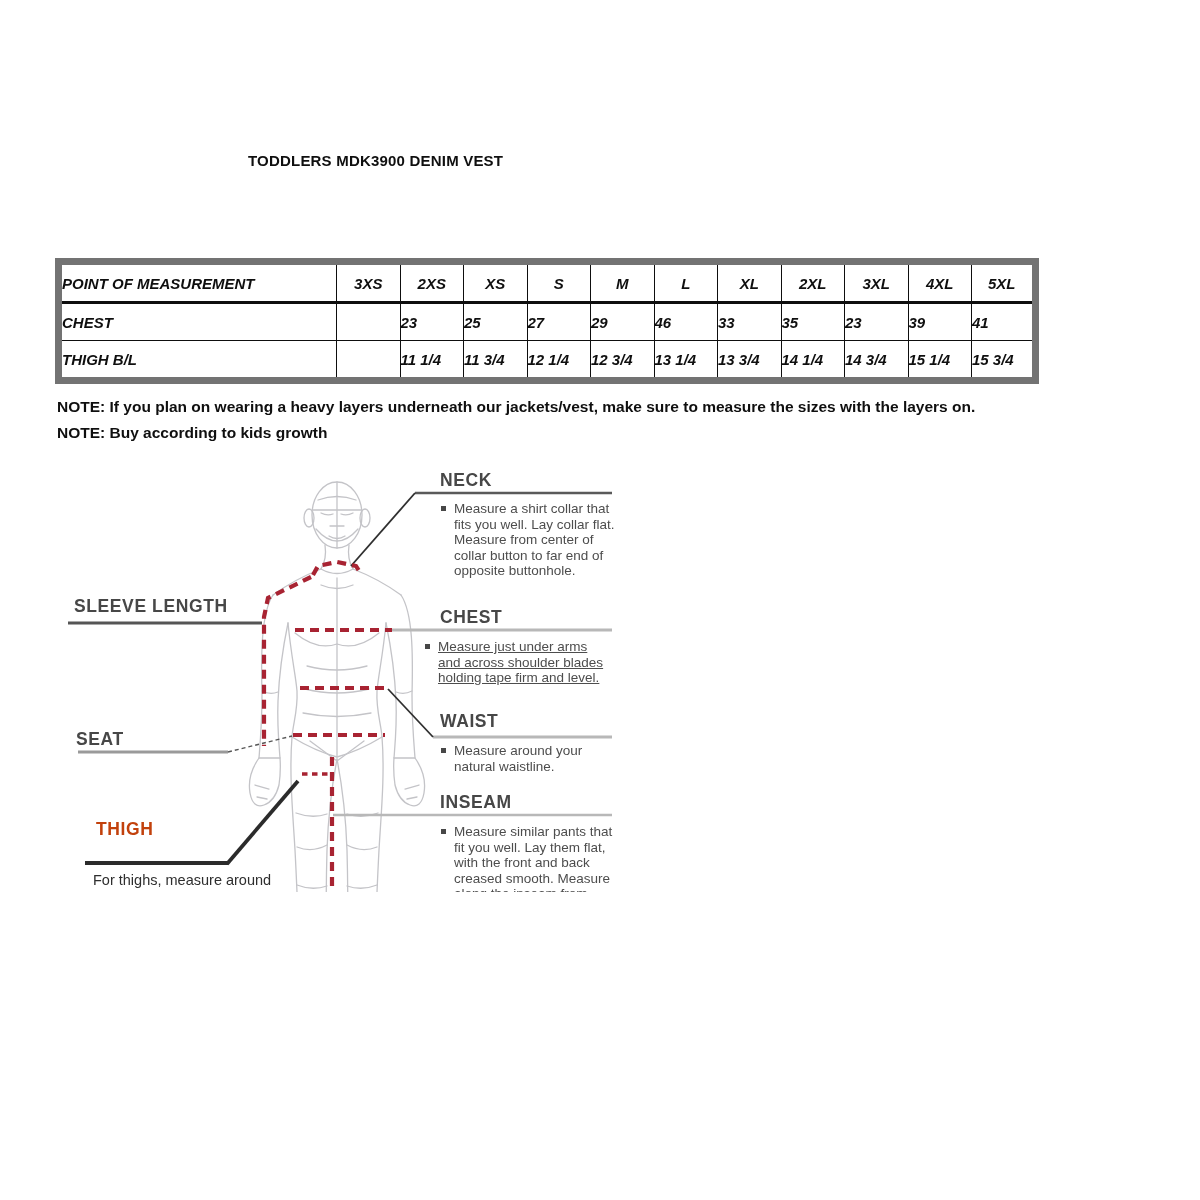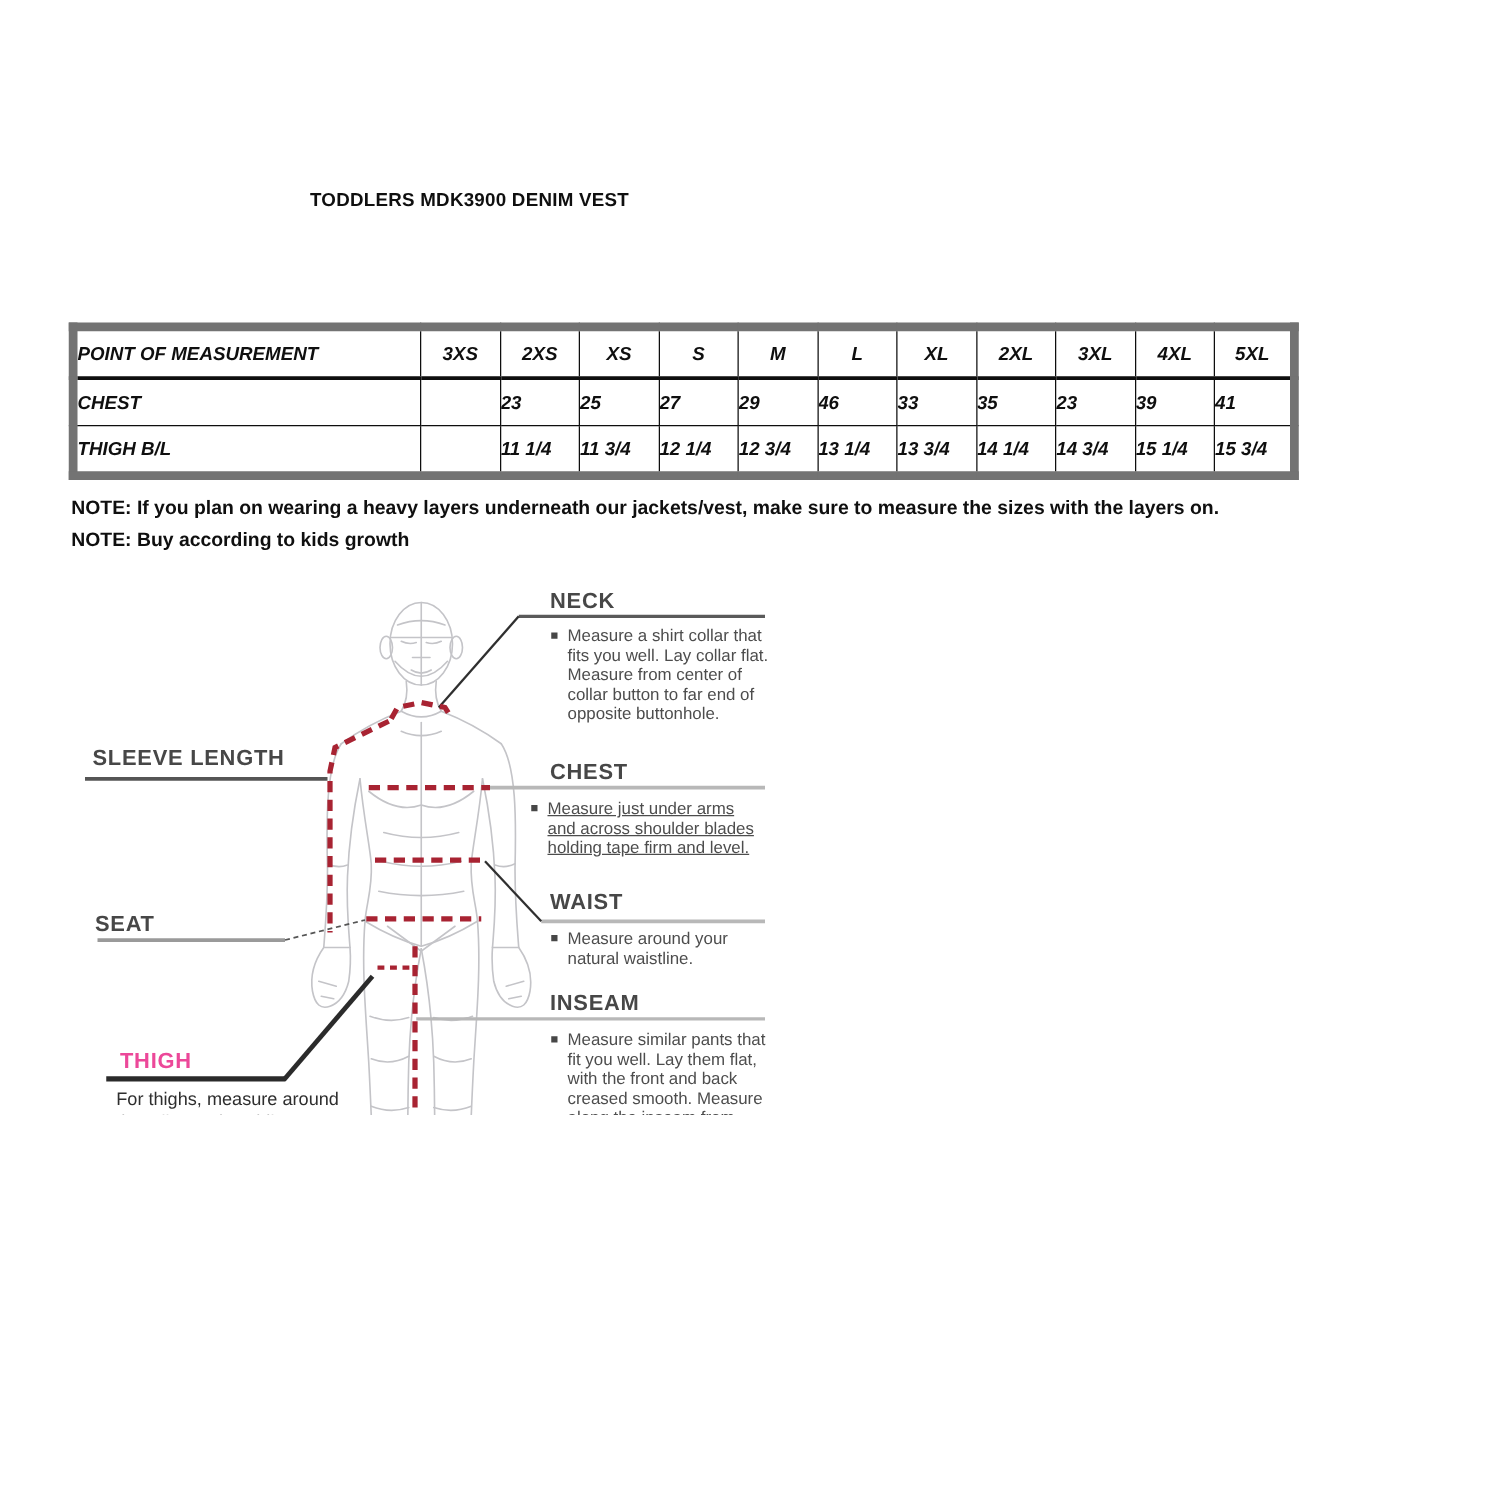--- a/index.html
+++ b/index.html
@@ -221,19 +221,19 @@
     <div class="g-title" style="left:440px;top:792px;">INSEAM</div>
     <div class="g-text" style="left:441px;top:824px;width:182px;">
       <span class="bullet"></span>
       <p>Measure similar pants that fit you well. Lay them flat, with the front and back creased smooth. Measure along the inseam from crotch to the bottom of the leg hem along the inseam.</p>
     </div>
 
     <div class="g-title" style="left:74px;top:596px;text-align:right;">SLEEVE LENGTH</div>
 
     <div class="g-title" style="left:76px;top:729px;">SEAT</div>
 
-    <div class="g-title" style="left:96px;top:838px;color:#ec4899;">THIGH</div>
+    <div class="g-title" style="left:96px;top:819px;color:#c2410c;">THIGH</div>
     <div class="g-text plain" style="left:93px;top:872px;width:180px;">
       <p>For thighs, measure around the fullest point while standing (7” below crotch)</p>
     </div>
 
   </div>
 </div>
 
 </body></html>

